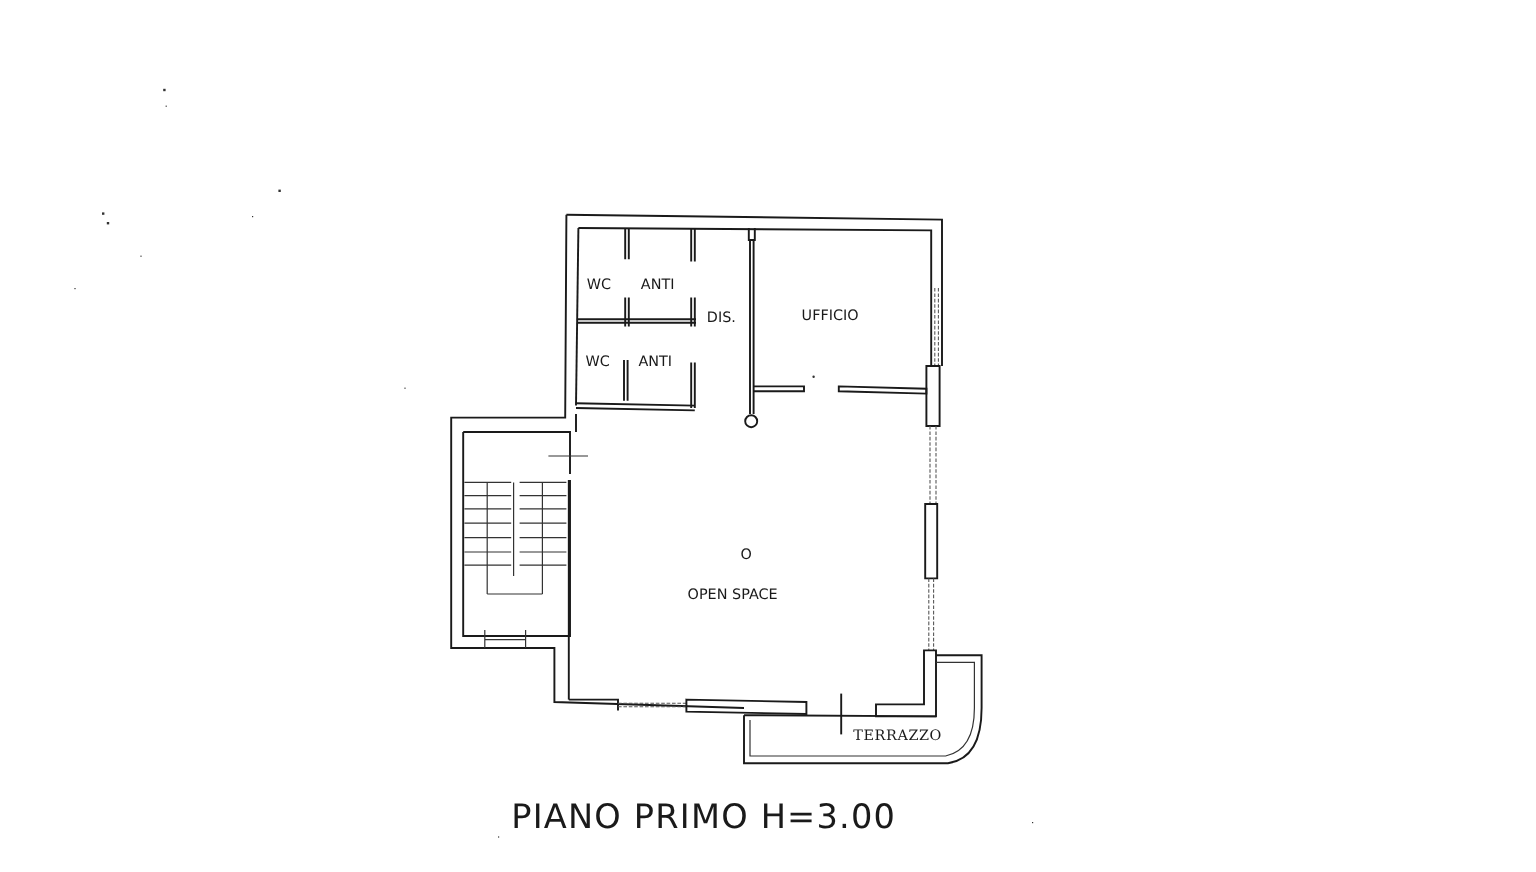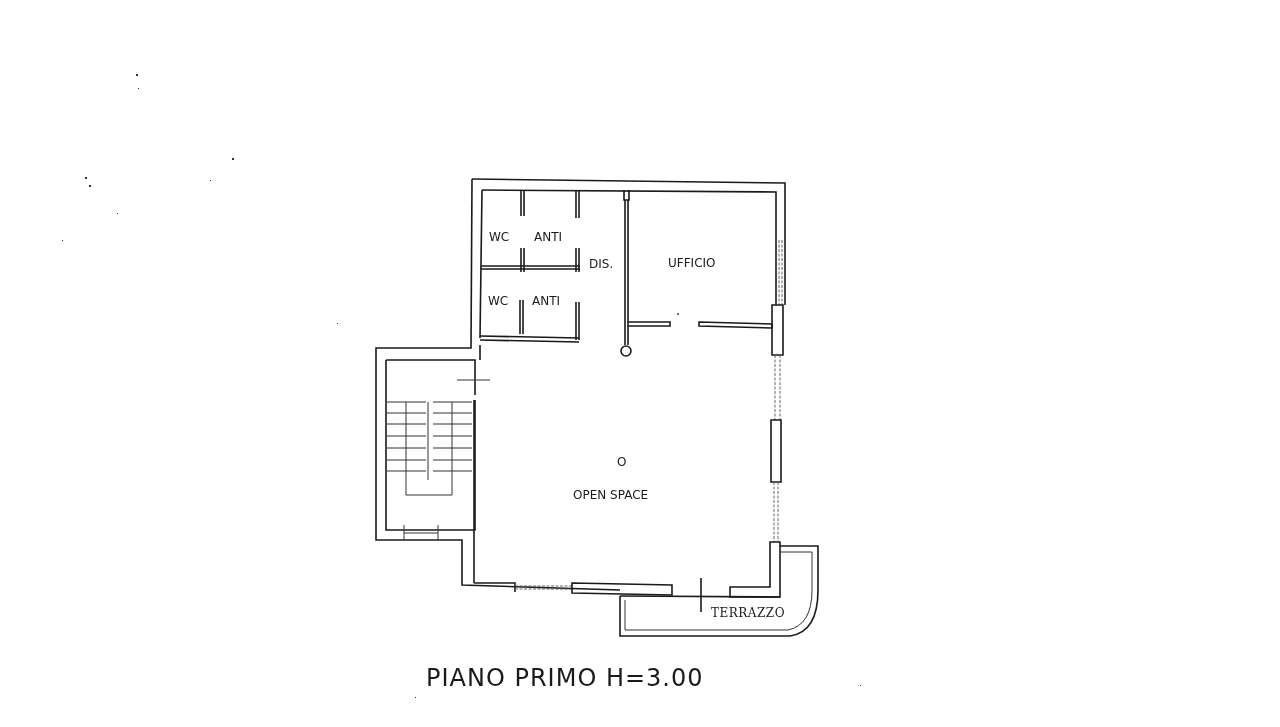--- a/index.html
+++ b/index.html
@@ -4,21 +4,21 @@
 <style>
   html, body { margin: 0; padding: 0; background: #ffffff; }
   body { width: 1280px; height: 727px; position: relative; overflow: hidden; font-family: "DejaVu Sans", sans-serif; }
   #plan { position: absolute; left: 0; top: 0; width: 1280px; height: 727px; }
   .wall { fill: none; stroke: #1a1a1a; stroke-width: 1.6; }
   .wall-thin { fill: none; stroke: #333; stroke-width: 1; }
   .window { fill: none; stroke: #555; stroke-width: 0.9; stroke-dasharray: 3 1.5; }
   .room-label { font-family: "DejaVu Sans", sans-serif; font-size: 12px; fill: #1a1a1a; }
   .terr-label { font-family: "DejaVu Serif", serif; font-size: 12px; fill: #1a1a1a; letter-spacing: 0.5px; }
   .speck { fill: #333; }
-  #caption { position: absolute; left: 426px; top: 664px; font-family: "DejaVu Sans", sans-serif; font-size: 24px; color: #1a1a1a; letter-spacing: 1px; font-weight: normal; }
+  #caption { position: absolute; left: 426px; top: 664px; font-family: "DejaVu Sans", sans-serif; font-size: 28px; color: #1a1a1a; letter-spacing: 1px; font-weight: normal; }
 </style>
 </head>
 <body>
 
 <svg id="plan" viewBox="0 0 1280 727" xmlns="http://www.w3.org/2000/svg">
 
   <g>
     <rect class="speck" x="136" y="74" width="2" height="2"></rect>
     <rect class="speck" x="138" y="88" width="1" height="1"></rect>
     <rect class="speck" x="85" y="177" width="2" height="2"></rect>

